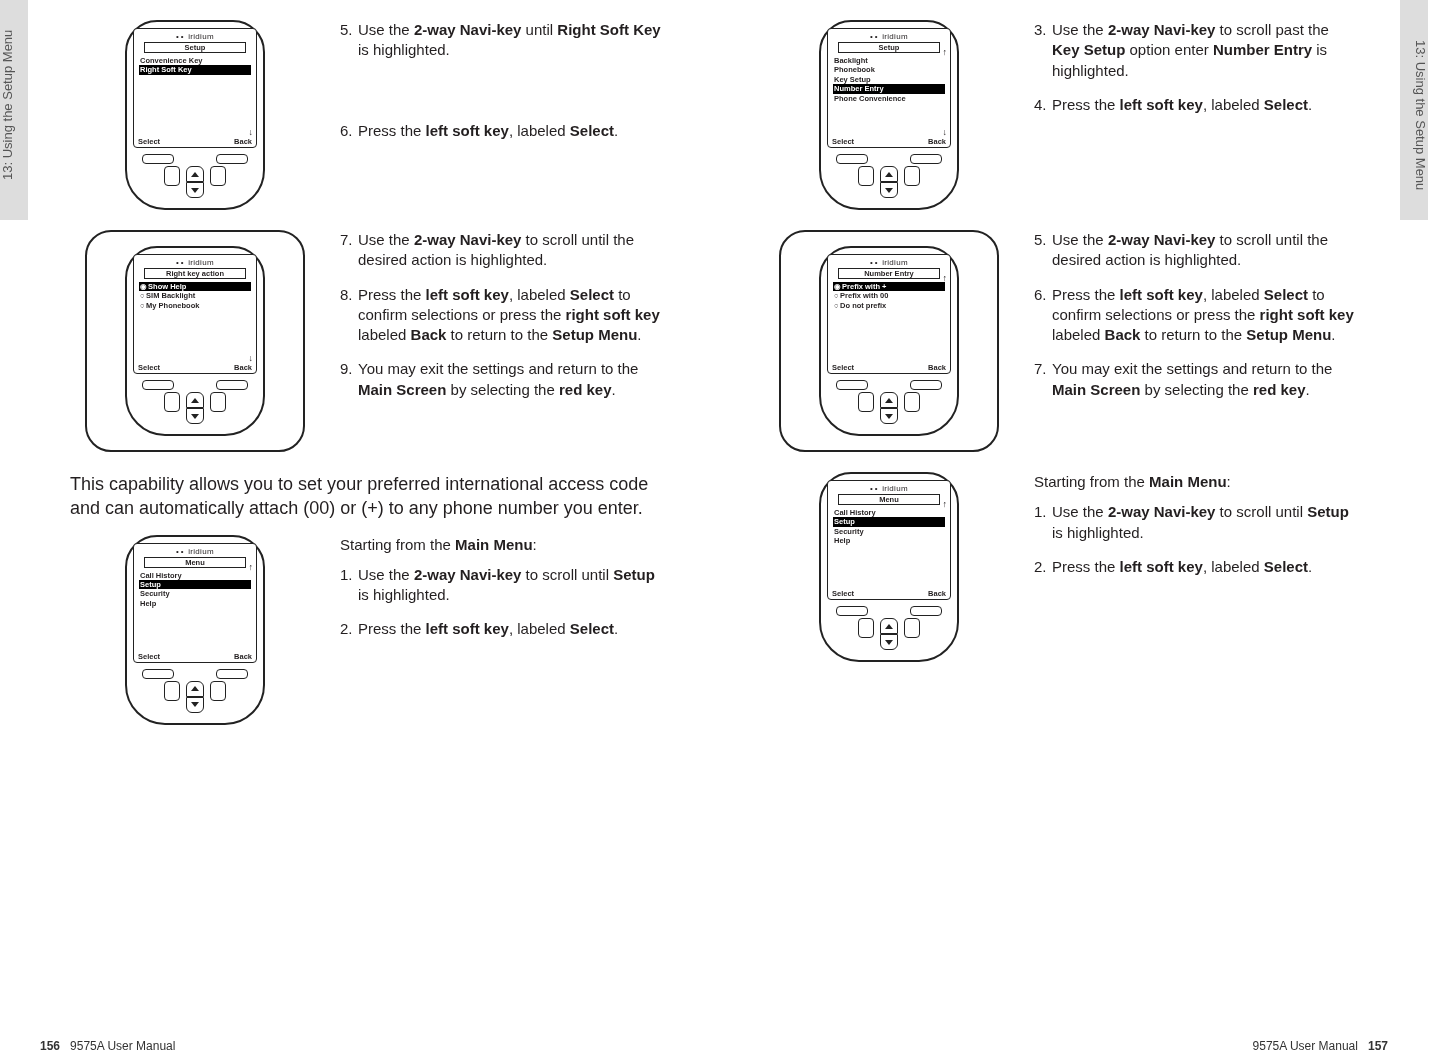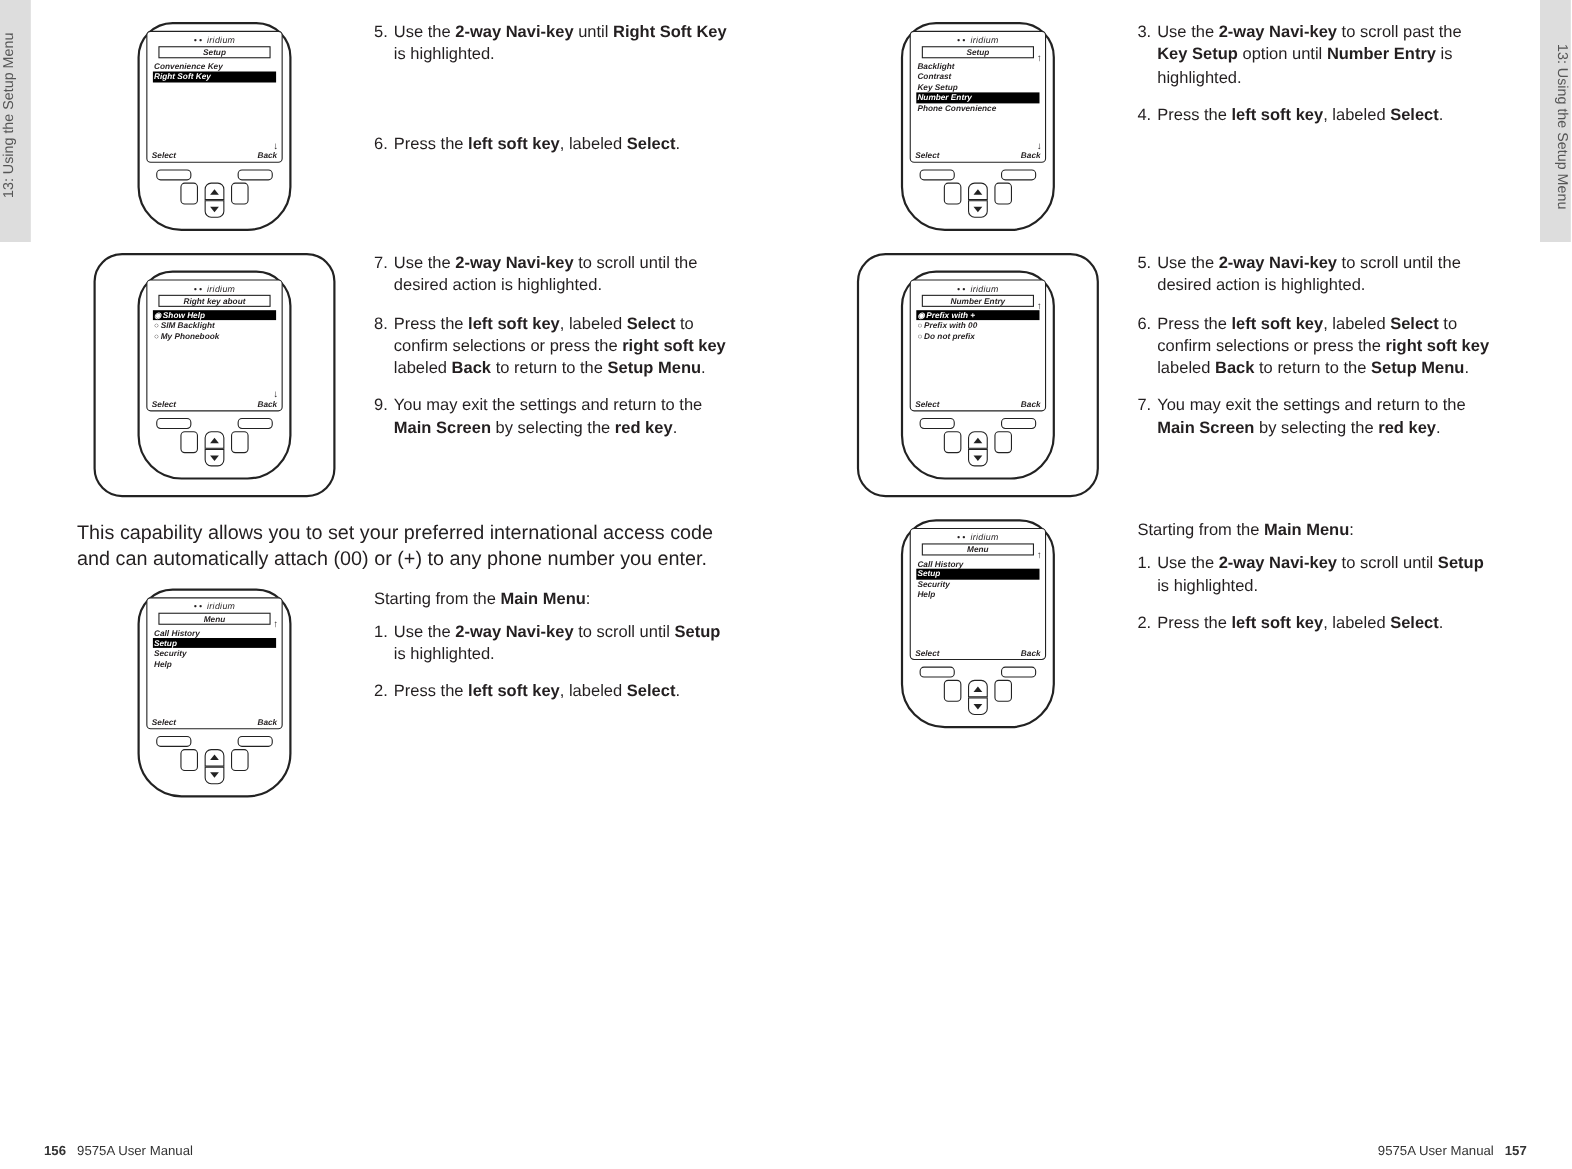--- a/index.html
+++ b/index.html
@@ -61,21 +61,20 @@
 
   
   .phone-group { width: 250px; flex-shrink: 0; display:flex; justify-content:center;}
   .phone {
     width: 140px;
     border: 2px solid #222;
     border-radius: 32px 32px 40px 40px;
     padding: 6px 6px 10px 6px;
     background: #fff;
     position: relative;
-    font-style: italic;
   }
   .phone.big-wrap {
     border: 2px solid #222;
     border-radius: 26px;
     padding: 14px;
     width: 220px;
   }
   .phone .screen {
     border: 1.5px solid #222;
     border-radius: 4px;
@@ -185,21 +184,21 @@
       </ol>
     </div>
   </div>
 
   <div class="row">
     <div class="phone-group">
       <div class="phone big-wrap">
         <div class="phone" style="width:140px;margin:0 auto;">
           <div class="screen">
             <div class="brand">iridium</div>
-            <div class="title-box">Right key about</div>
+            <div class="title-box">Right key action</div>
             <div class="mlist">
               <div class="item radio sel hl"><span>Show Help</span></div>
               <div class="item radio">SIM Backlight</div>
               <div class="item radio">My Phonebook</div>
             </div>
             <span class="arrow-dn">↓</span>
             <div class="softkeys">
               <span>Select</span>
               <span>Back</span>
             </div>
@@ -301,21 +300,21 @@
   <div class="side-tab">13: Using the Setup Menu</div>
 
   <div class="row">
     <div class="phone-group">
       <div class="phone">
         <div class="screen">
           <div class="brand">iridium</div>
           <div class="title-box">Setup</div>
           <div class="mlist">
             <div class="item">Backlight</div>
-            <div class="item">Contrast</div>
+            <div class="item">Phonebook</div>
             <div class="item">Key Setup</div>
             <div class="hl">Number Entry</div>
             <div class="item">Phone Convenience</div>
           </div>
           <span class="arrow-up">↑</span>
           <span class="arrow-dn">↓</span>
           <div class="softkeys">
             <span>Select</span>
             <span>Back</span>
           </div>
@@ -334,21 +333,21 @@
               </div>
               <div class="sidekey"></div>
             </div>
         </div>
       </div>
     </div>
     <div class="instr">
       <ol>
         <li>
             <span class="num">3.</span>
-            <span><span>Use the </span><b>2-way Navi-key</b><span> to scroll past the </span><b>Key Setup</b><span> option until </span><b>Number Entry</b><span> is highlighted.</span></span>
+            <span><span>Use the </span><b>2-way Navi-key</b><span> to scroll past the </span><b>Key Setup</b><span> option enter </span><b>Number Entry</b><span> is highlighted.</span></span>
           </li>
         <li>
             <span class="num">4.</span>
             <span><span>Press the </span><b>left soft key</b><span>, labeled </span><b>Select</b><span>.</span></span>
           </li>
       </ol>
     </div>
   </div>
 
   <div class="row">

